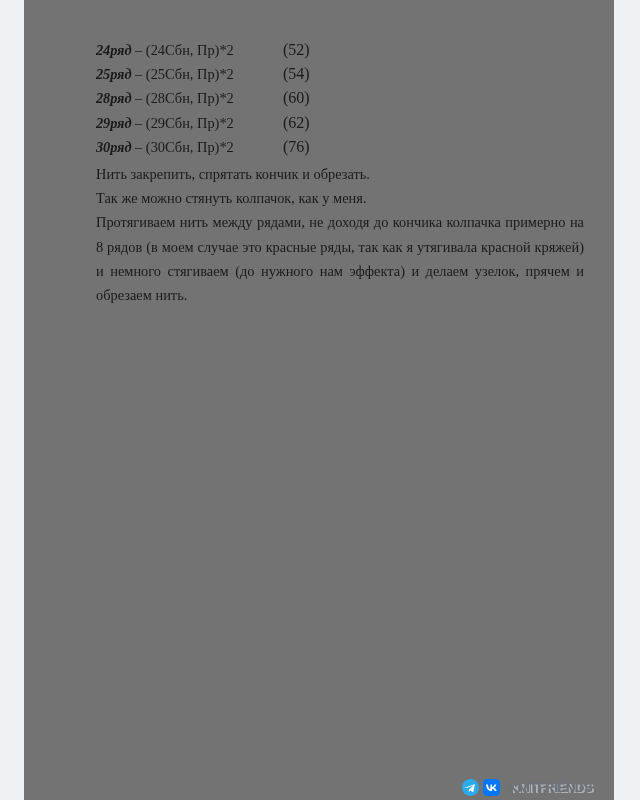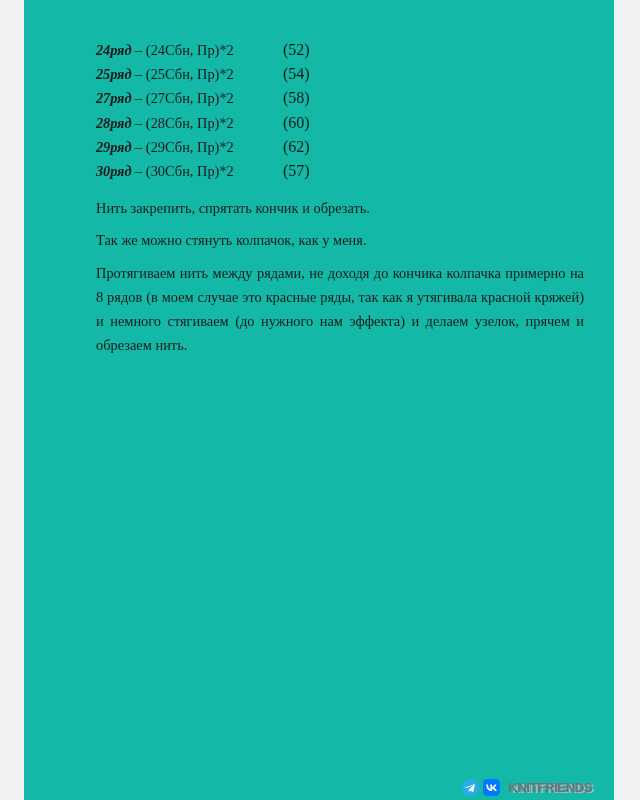--- a/index.html
+++ b/index.html
@@ -18,21 +18,21 @@
     width: 640px;
     height: 800px;
     background: #f0f1f3;
   }
   .page-sheet {
     position: absolute;
     left: 24px;
     top: 0;
     width: 590px;
     height: 800px;
-    background: #14b8a6;
+    background: #737373;
   }
   .doc-body {
     position: absolute;
     left: 72px;
     top: 38px;
     width: 488px;
   }
   .rows-list {
     margin: 0;
     padding: 0;
@@ -64,24 +64,24 @@
   }
   .para {
     font-size: 14.4px;
     line-height: 24.2px;
     color: #1a1a1a;
     margin: 0;
     text-align: justify;
     text-justify: inter-word;
   }
   .para.first-note {
-    margin-top: 13px;
+    margin-top: 3px;
   }
   .para.block {
-    margin-top: 8px;
+    margin-top: 0;
   }
   .watermark {
     position: absolute;
     left: 462px;
     top: 775px;
     width: 176px;
     height: 24px;
     display: flex;
     align-items: center;
     gap: 4px;
@@ -135,42 +135,37 @@
           <span class="row-count">(52)</span>
         </div>
 
         <div class="row-line">
           <span class="row-label">25ряд</span>
           <span class="row-formula">– (25Сбн, Пр)*2</span>
           <span class="row-count">(54)</span>
         </div>
 
 
-        <div class="row-line">
-          <span class="row-label">27ряд</span>
-          <span class="row-formula">– (27Сбн, Пр)*2</span>
-          <span class="row-count">(58)</span>
-        </div>
 
         <div class="row-line">
           <span class="row-label">28ряд</span>
           <span class="row-formula">– (28Сбн, Пр)*2</span>
           <span class="row-count">(60)</span>
         </div>
 
         <div class="row-line">
           <span class="row-label">29ряд</span>
           <span class="row-formula">– (29Сбн, Пр)*2</span>
           <span class="row-count">(62)</span>
         </div>
 
         <div class="row-line">
           <span class="row-label">30ряд</span>
           <span class="row-formula">– (30Сбн, Пр)*2</span>
-          <span class="row-count">(57)</span>
+          <span class="row-count">(76)</span>
         </div>
 
       </div>
 
       <p class="para first-note">Нить закрепить, спрятать кончик и обрезать.</p>
       <p class="para block">Так же можно стянуть колпачок,  как у меня.</p>
       <p class="para block">Протягиваем нить между рядами, не доходя до кончика колпачка примерно на 8 рядов (в моем случае это красные ряды, так как я утягивала красной кряжей) и немного стягиваем (до нужного нам  эффекта) и делаем узелок, прячем и обрезаем нить.</p>
 
     </div>
 

